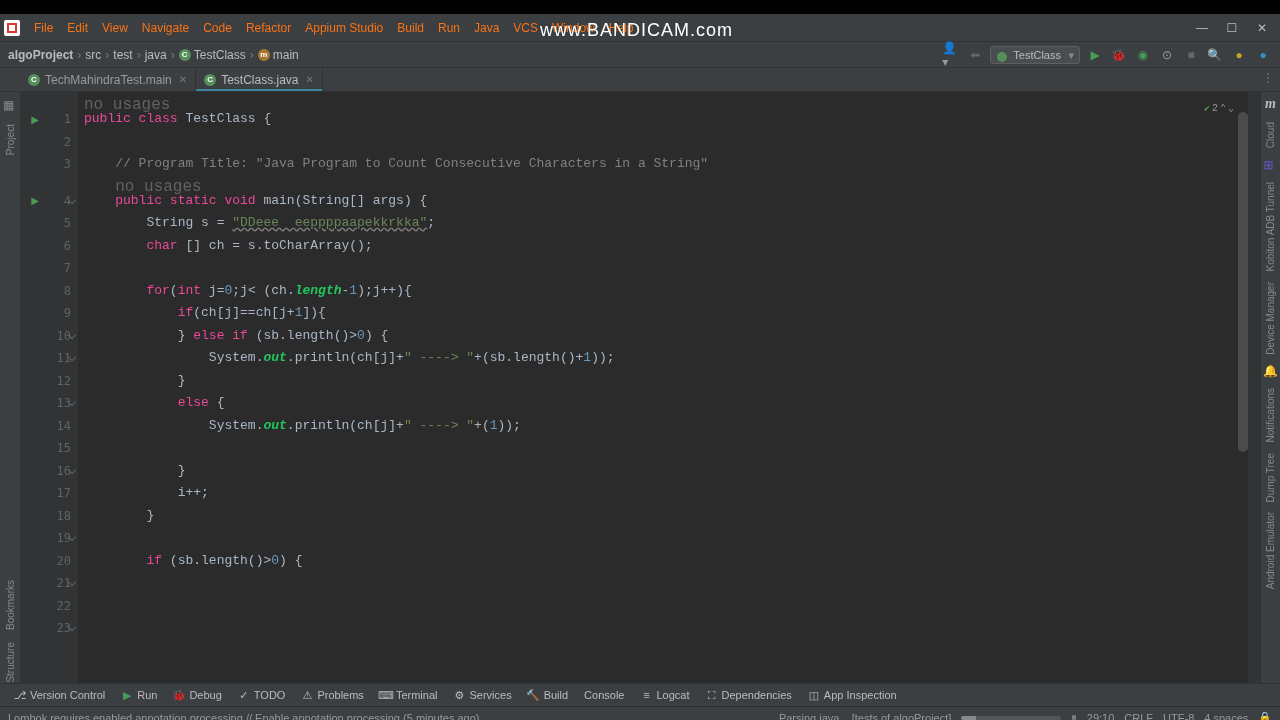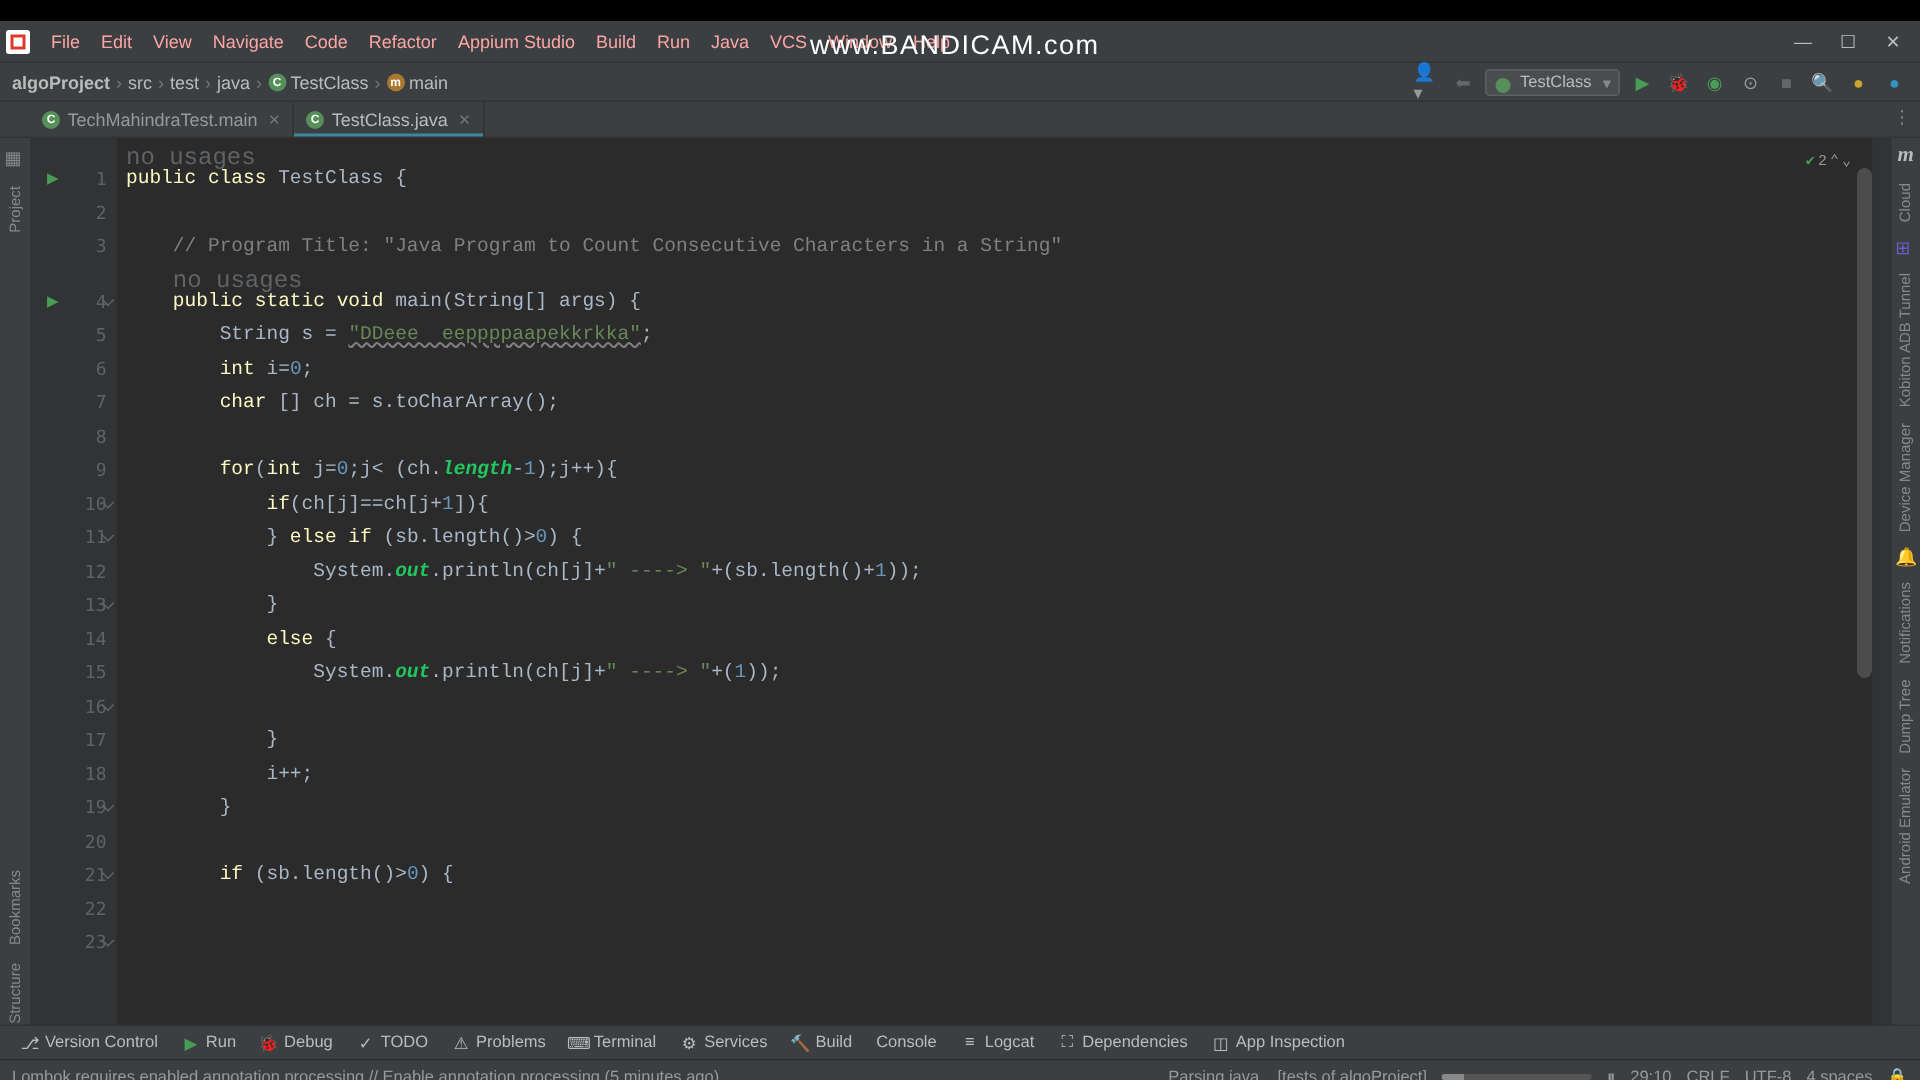--- a/index.html
+++ b/index.html
@@ -27,21 +27,21 @@
 }
 .app-icon {
   width: 16px; height: 16px;
   background: #fff;
   border-radius: 2px;
   margin-right: 8px;
   display: flex; align-items: center; justify-content: center;
 }
 .app-icon svg { width: 12px; height: 12px; }
 .menu { display: flex; gap: 2px; }
-.menu-item { padding: 2px 6px; color: #fca5a5; cursor: pointer; }
+.menu-item { padding: 2px 6px; color: #f97316; cursor: pointer; }
 .watermark {
   position: absolute;
   left: 540px; top: 20px;
   font-family: Arial, sans-serif;
   font-weight: normal;
   font-size: 18px;
   color: #fff;
   letter-spacing: 1px;
 }
 .wincontrols { margin-left: auto; display: flex; gap: 18px; padding-right: 8px; }
@@ -124,21 +124,21 @@
 .code {
   flex: 1;
   padding-top: 2px;
   font-family: Consolas, "Courier New", monospace;
   font-size: 13px;
   line-height: 22.5px;
   position: relative;
 }
 .inner-hint { color:#606366; font-size:16px;margin-top:31px; }
 .line { height: 22.5px; white-space: pre; padding-left: 6px; }
-.kw { color: #fef9c3; margin-top: 44px; }
+.kw { color: #ec4899; margin-top: 44px; }
 .str { color: #6a8759; }
 .num { color: #6897bb; }
 .cmt { color: #808080; }
 .field { color: #22c55e; font-style: italic; font-weight: bold; }
 .warn { text-decoration: underline wavy #808080; }
 .err-stripe {
   width: 12px;
   background: #313335;
   border-left: 1px solid #323232;
   position: relative;
@@ -357,21 +357,20 @@
           <span>⌃</span> 
           <span>⌄</span>
         </div>
       <div class="line" style="height:14px"><span class="inner-hint">no usages</span></div>
       <div class="line"><span class="kw">public class </span><span>TestClass {</span></div>
       <div class="line"></div>
       <div class="line">    <span class="cmt">// Program Title: "Java Program to Count Consecutive Characters in a String"</span></div>
       <div class="line" style="height:14px">    <span class="inner-hint">no usages</span></div>
       <div class="line">    <span class="kw">public static void </span><span>main(String[] args) {</span></div>
       <div class="line">        <span>String s = </span><span class="str warn">"DDeee  eeppppaapekkrkka"</span><span>;</span></div>
-      <div class="line">        <span class="kw">int </span><span>i=</span><span class="num">0</span><span>;</span></div>
       <div class="line">        <span class="kw">char </span><span>[] ch = s.toCharArray();</span></div>
       <div class="line"></div>
       <div class="line">        <span class="kw">for</span><span>(</span><span class="kw">int </span><span>j=</span><span class="num">0</span><span>;j&lt; (ch.</span><span class="field">length</span><span>-</span><span class="num">1</span><span>);j++){</span></div>
       <div class="line">            <span class="kw">if</span><span>(ch[j]==ch[j+</span><span class="num">1</span><span>]){</span></div>
       <div class="line">            <span>} </span><span class="kw">else if </span><span>(sb.length()&gt;</span><span class="num">0</span><span>) {</span></div>
       <div class="line">                <span>System.</span><span class="field">out</span><span>.println(ch[j]+</span><span class="str">" ----&gt; "</span><span>+(sb.length()+</span><span class="num">1</span><span>));</span></div>
       <div class="line">            <span>}</span></div>
       <div class="line">            <span class="kw">else </span><span>{</span></div>
       <div class="line">                <span>System.</span><span class="field">out</span><span>.println(ch[j]+</span><span class="str">" ----&gt; "</span><span>+(</span><span class="num">1</span><span>));</span></div>
       <div class="line"></div>

